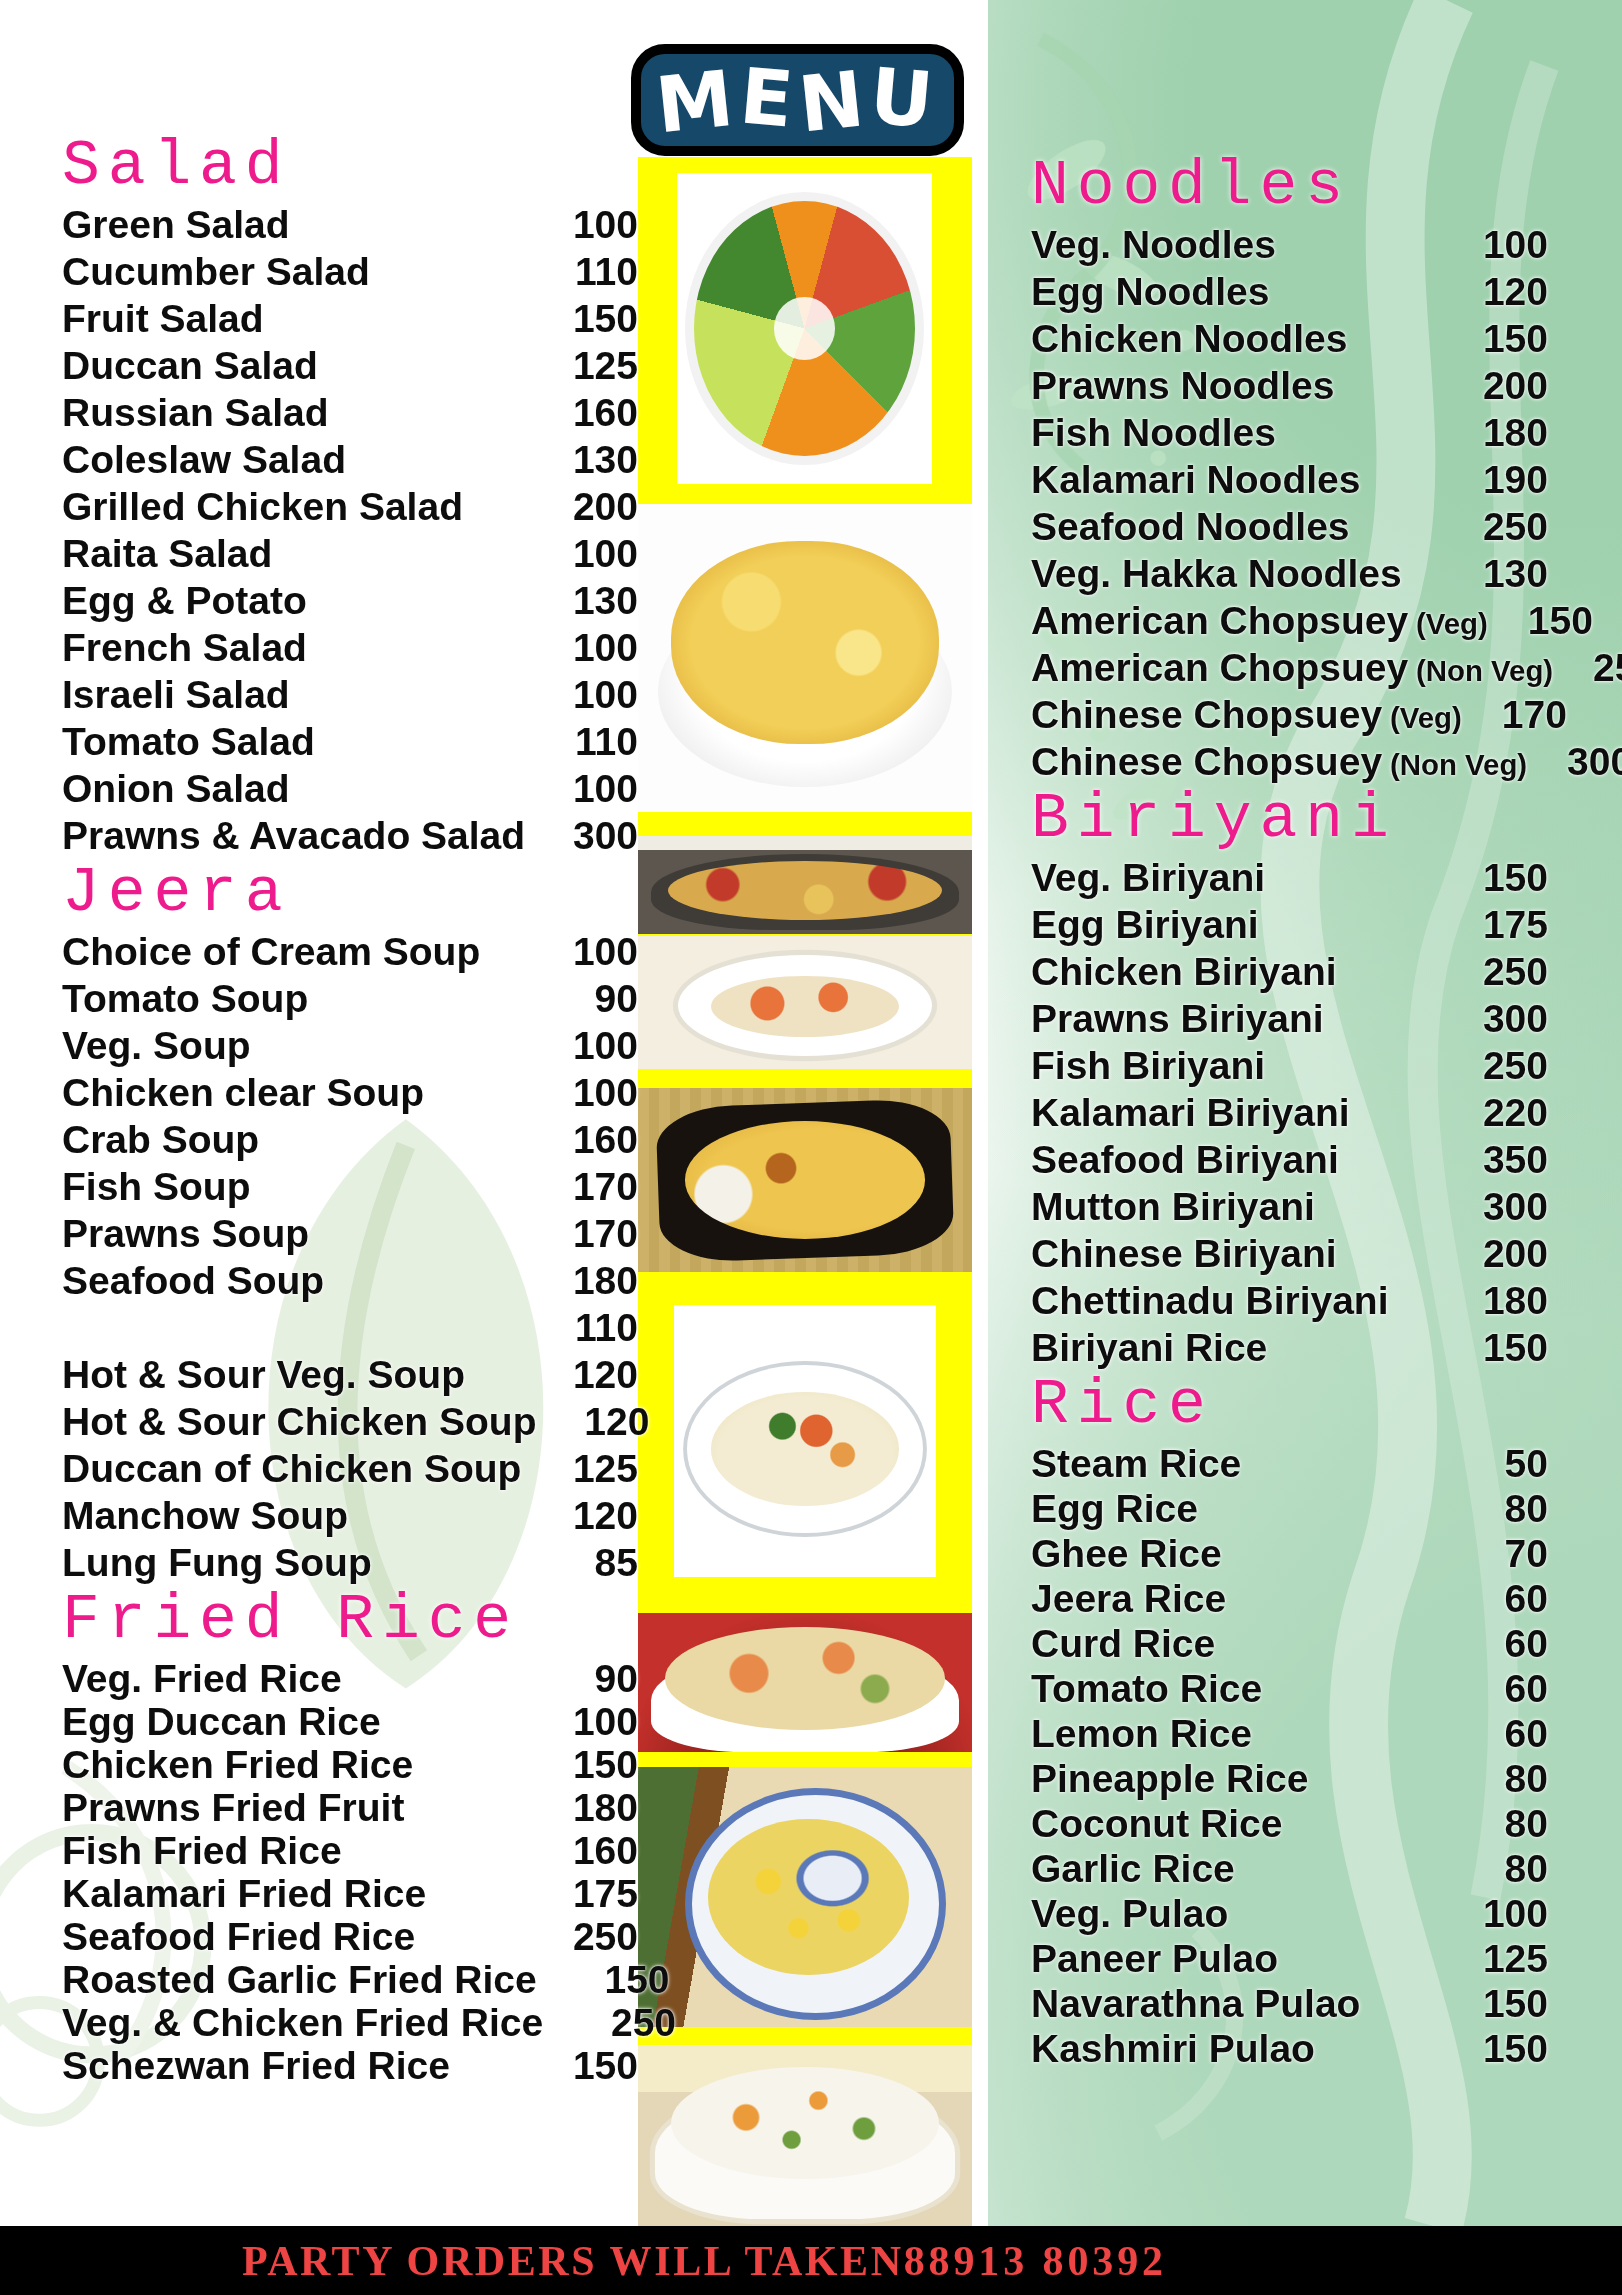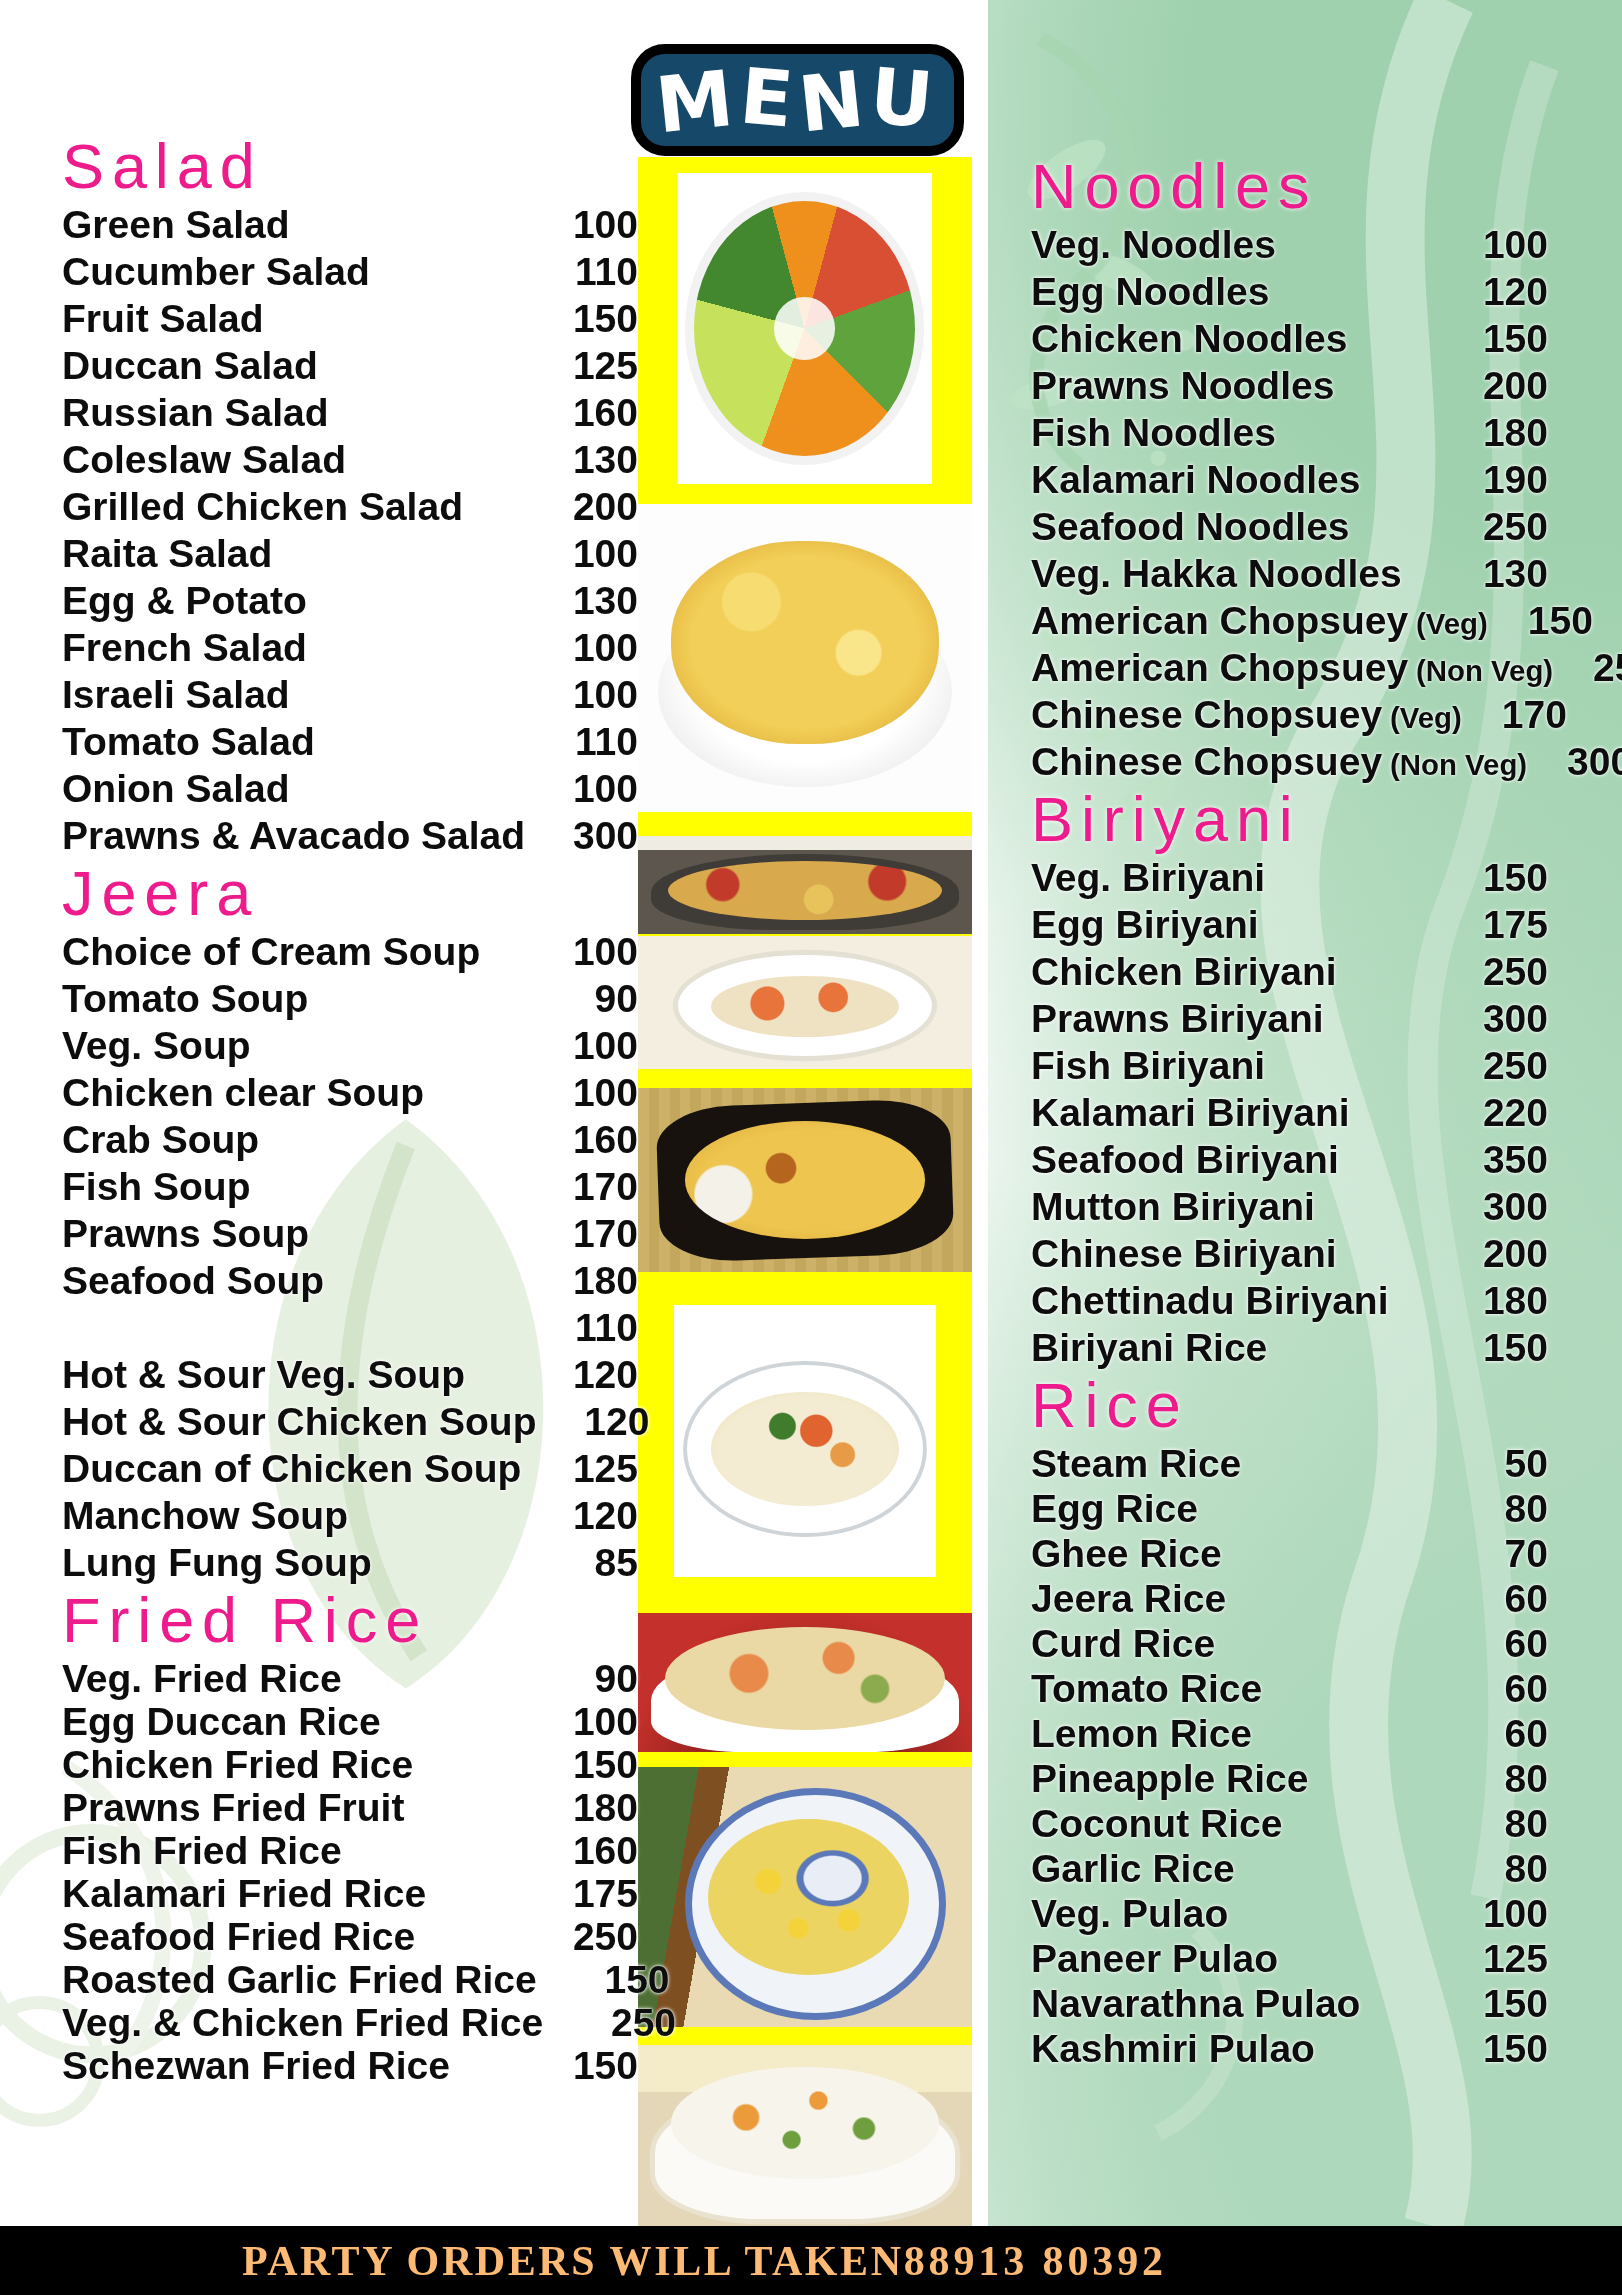--- a/index.html
+++ b/index.html
@@ -110,21 +110,21 @@
                  radial-gradient(circle at 55% 30%, #eb9b3a 0 5%, transparent 6%),
                  radial-gradient(circle at 45% 65%, #6f9e3f 0 5%, transparent 6%),
                  radial-gradient(circle at 72% 55%, #6f9e3f 0 5%, transparent 6%),
                  radial-gradient(ellipse at 50% 50%, #f7f4ec 0 75%, #e9e2cf 100%);}
 
   
   .col{position:absolute;z-index:4;}
   .col-left{left:62px;top:134px;width:576px;}
   .col-right{left:1031px;top:154px;width:517px;}
 
-  h2.sec-title{margin:0;font-family:Liberation Sans, sans-serif;font-weight:400;
+  h2.sec-title{margin:0;font-family:Liberation Mono, monospace;font-weight:400;
       font-size:63px;line-height:65px;letter-spacing:7.9px;color:#ee1b8c;
       text-shadow:0 0 5.2px #fff;}
   ul.items{list-style:none;margin:3.9px 0 0 0;padding:0;}
   ul.items li{display:flex;align-items:baseline;
       font-weight:700;font-size:39px;color:#0d0d0d;
       text-shadow:0 0 4.6px #fff,0 0 2px #fff;}
   .rh72 li{height:47px;}
   .rh66 li{height:43px;gap:10px;}
   .rh69 li{height:45px;gap:36px;}
   .lbl{white-space:nowrap;}
@@ -132,21 +132,21 @@
   .price{margin-left:auto;min-width:105px;text-align:right;}
   .mt-soups{margin-top:75px;}
   .mt-fried{margin-top:52px;}
   .mt-biriyani{margin-top:39px;}
   .mt-rice{margin-top:98px;}
 
   
   .footer{position:absolute;left:0;top:2226px;width:1623px;height:69px;background:#000;
       z-index:6;display:flex;align-items:center;
       font-family:"Liberation Serif", serif;font-weight:700;font-size:42px;
-      letter-spacing:2.6px;color:#fdba74;}
+      letter-spacing:2.6px;color:#ef4444;}
   .footer .order-note{margin-left:242px;}
   .footer .phone{letter-spacing:3.9px;}
 </style>
 </head>
 <body>
 
 <div class="right-panel"></div>
 
 <svg class="deco-svg" style="left:988px;top:0;" width="635" height="2226" viewBox="0 0 970 3402">
   <path d="M700,0 C500,420 780,720 520,1120 C300,1520 780,1920 600,2420 C470,2820 760,3120 680,3402" stroke="#ffffff" stroke-opacity="0.35" stroke-width="90" fill="none"></path>

